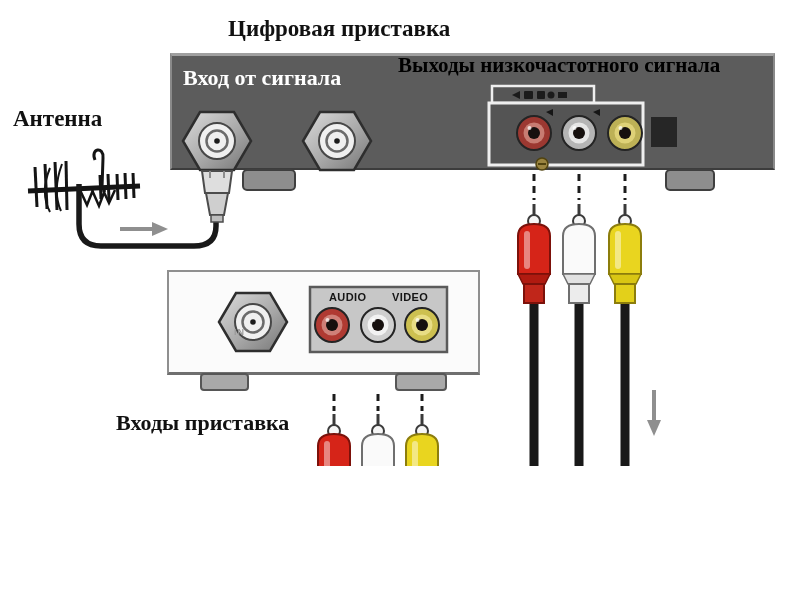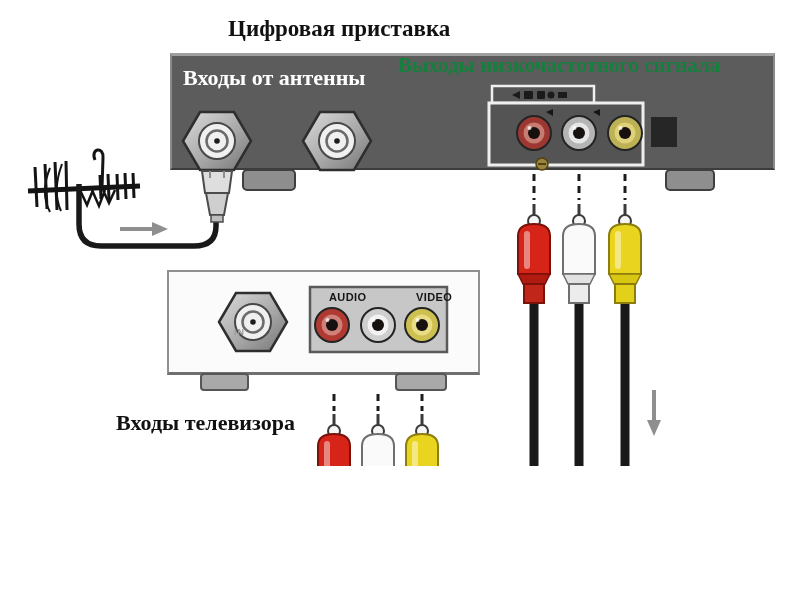--- a/index.html
+++ b/index.html
@@ -13,26 +13,26 @@
   .tv-box{position:absolute;left:167px;top:270px;width:313px;height:105px;
       background:#fbfbfb;border:2px solid #8f8f8f;border-bottom:3px solid #6f6f6f;
       box-sizing:border-box;z-index:1;}
   
   svg.art{position:absolute;left:0;top:0;z-index:2;pointer-events:none;}
   
   .lbl{position:absolute;z-index:3;white-space:nowrap;font-weight:bold;color:#111;}
   .lbl.title{left:228px;top:16px;font-size:23px;}
   .lbl.antenna{left:13px;top:106px;font-size:23px;}
   .lbl.box-in{left:183px;top:65px;font-size:22px;color:#ffffff;}
-  .lbl.box-out{left:398px;top:53px;font-size:21px;color:#15803d;}
+  .lbl.box-out{left:398px;top:53px;font-size:21px;color:#000000;}
   .lbl.tv-in{left:116px;top:410px;font-size:22px;}
   .lbl.small{font-family:"Liberation Sans", sans-serif;font-size:11px;letter-spacing:.4px;
       color:#151515;text-align:left;width:52px;}
   .lbl.audio{left:329px;top:291px;}
-  .lbl.video{left:416px;top:291px;}
+  .lbl.video{left:392px;top:291px;}
   .lbl.rfin{left:190px;top:327px;font-family:"Liberation Sans", sans-serif;
       font-size:9px;color:#9b9b9b;width:20px;text-align:left;letter-spacing:1px;margin-left:44px;}
 </style>
 </head>
 <body>
 
 <div class="stage">
 
   <div class="settop-box"></div>
   <div class="tv-box"></div>
@@ -164,19 +164,20 @@
       <line x1="378" y1="394" x2="378" y2="411"></line>
       <line x1="422" y1="394" x2="422" y2="411"></line>
     </g>
 
     <use href="#plug" x="334" y="414" style="--body:var(--rca-red,#d62418);--edge:#7c110a;--shade:#b01a10;--neckc:#c0261a"></use>
     <use href="#plug" x="378" y="414" style="--body:var(--rca-white,#fafafa);--edge:#6f6f6f;--shade:#e2e2e2;--neckc:#ececec;--gloss:rgba(255,255,255,0)"></use>
     <use href="#plug" x="422" y="414" style="--body:var(--rca-yellow,#e9d51f);--edge:#8c7d0c;--shade:#d9c613;--neckc:#e3d01a"></use>
   </svg>
 
   <div class="lbl title">Цифровая приставка</div>
-  <div class="lbl box-in">Входы от антенны</div>
+  <div class="lbl antenna">Антенна</div>
+  <div class="lbl box-in">Вход от сигнала</div>
   <div class="lbl box-out">Выходы низкочастотного сигнала</div>
-  <div class="lbl tv-in">Входы телевизора</div>
+  <div class="lbl tv-in">Входы приставка</div>
   <div class="lbl small audio">AUDIO</div>
   <div class="lbl small video">VIDEO</div>
   <div class="lbl rfin">IN</div>
 </div>
 
 </body></html>

